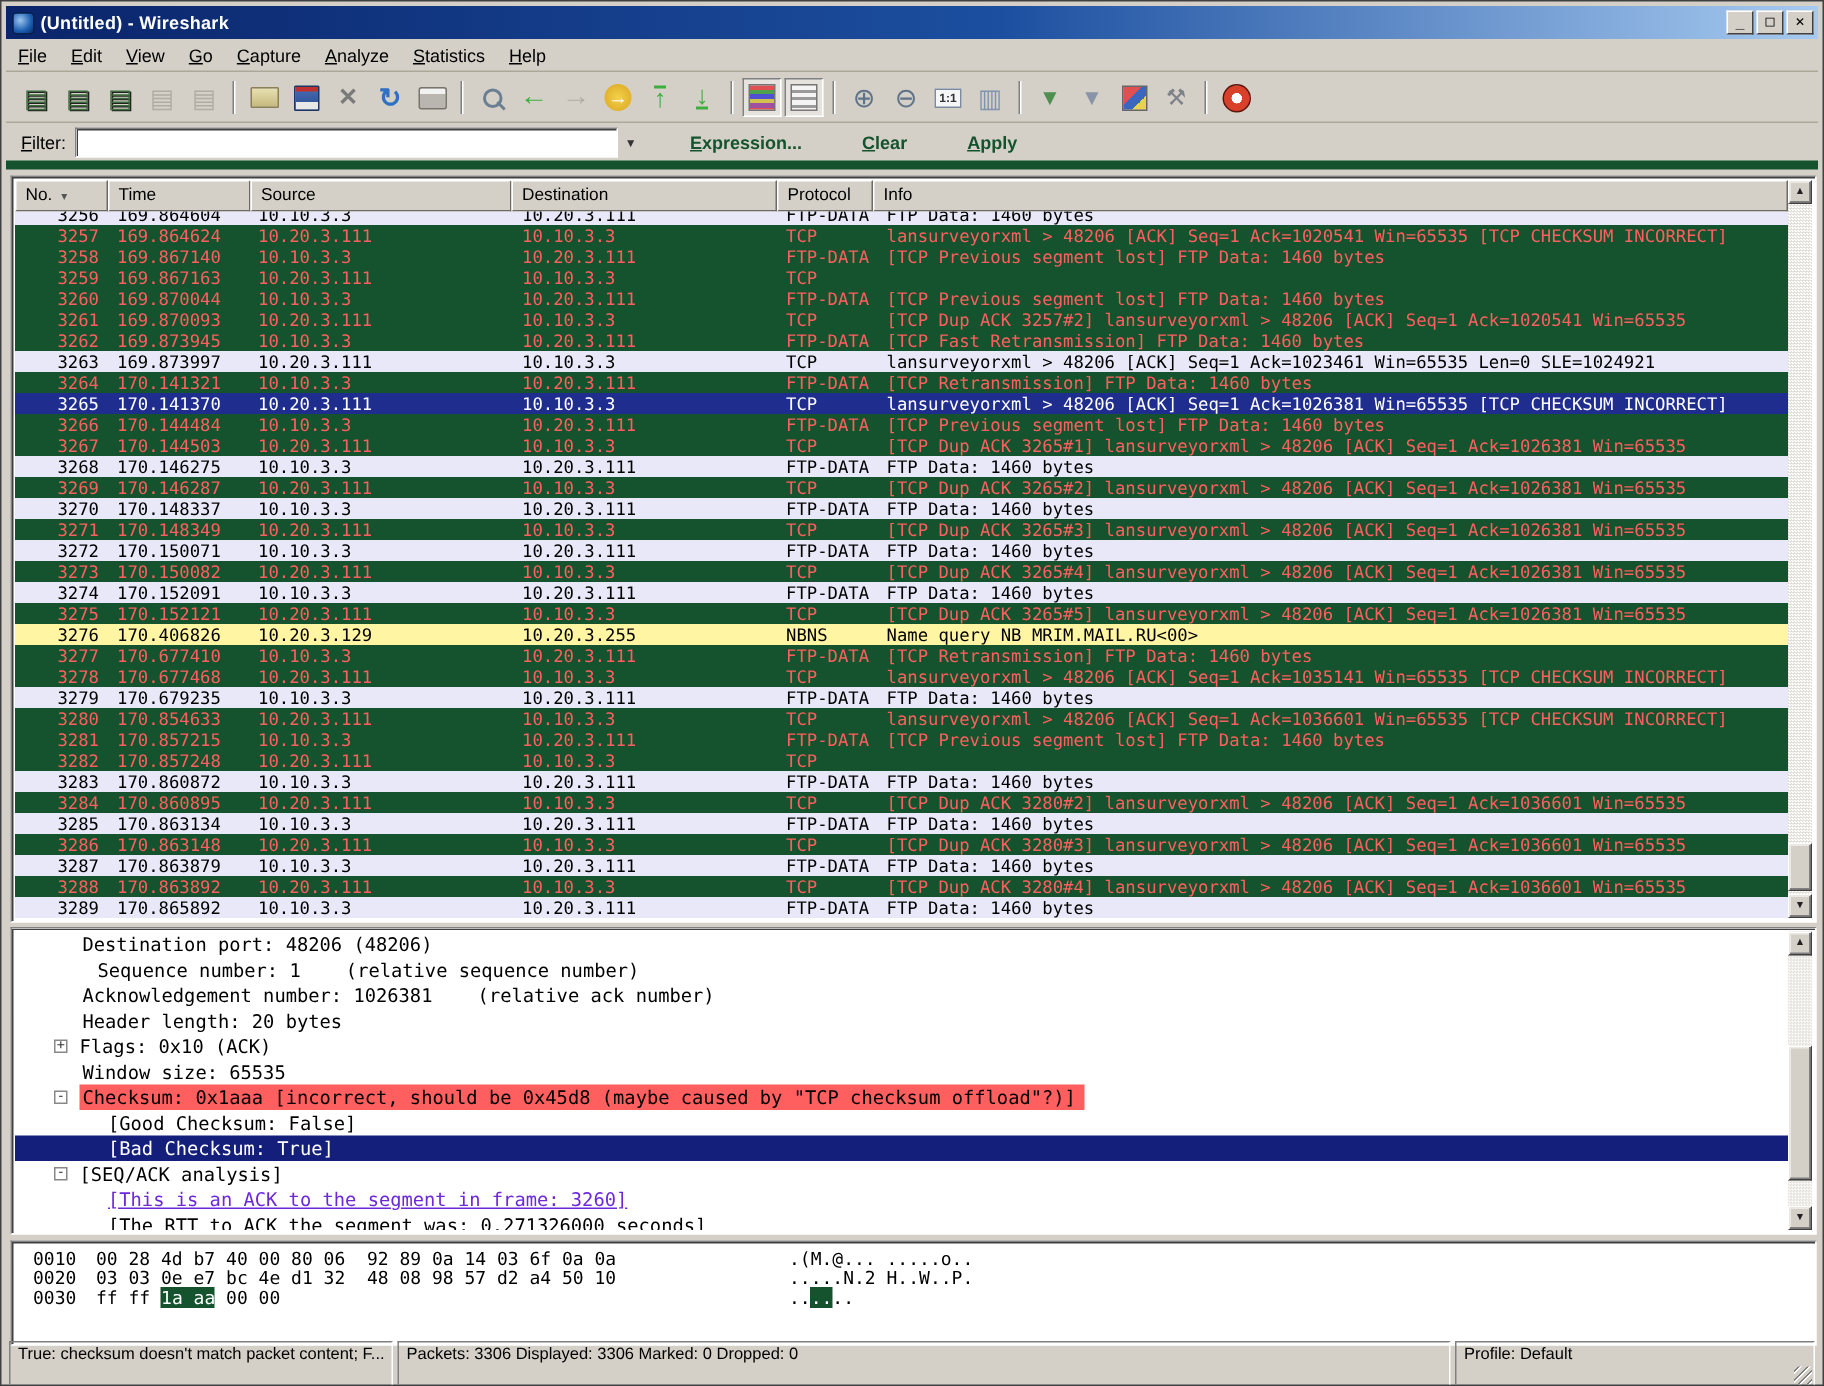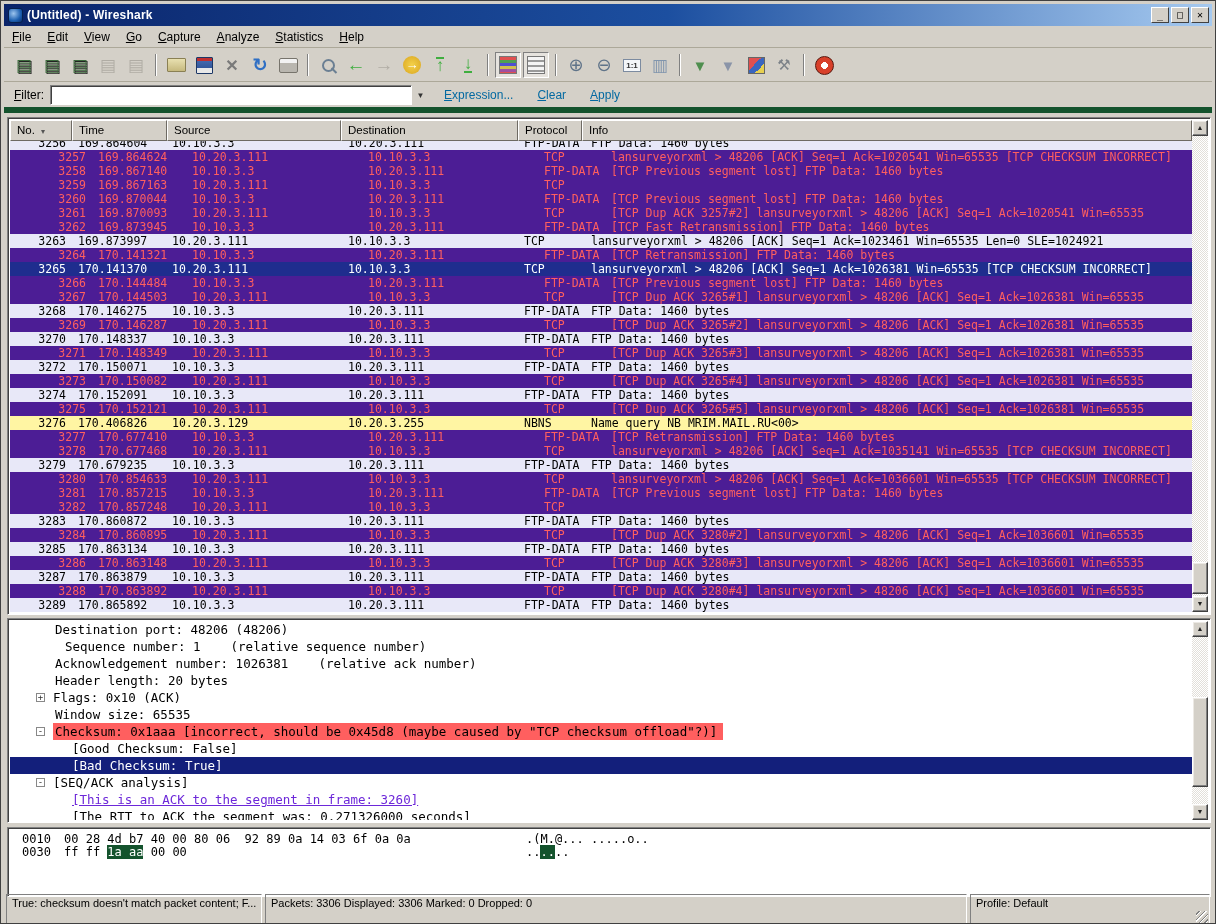--- a/index.html
+++ b/index.html
@@ -65,21 +65,21 @@
     background:radial-gradient(circle,#fff 0 28%,#d8402a 30% 75%,#7c1e10 78%);border:1px solid #5a160c;}
   
   .filterbar{position:absolute;left:3px;top:82px;right:3px;height:30px;background:#d4d0c8;
     display:flex;align-items:center;font-size:12px;border-bottom:6px solid #14532d;}
   .filter-label{margin:0 6px 0 10px;}
   .filter-input{width:362px;height:20px;background:#fff;border:1px solid;
     border-color:#808080 #fff #fff #808080;box-shadow:inset 1px 1px 0 #404040;
     font-size:12px;padding:1px 3px;font-family:"Liberation Sans",sans-serif;}
   .combo-drop{width:15px;height:20px;margin-left:1px;font-size:8px;color:#333;
     display:flex;align-items:center;justify-content:center;}
-  .flat-btn{padding:3px 8px;margin-left:8px;color:#0369a1;}
+  .flat-btn{padding:3px 8px;margin-left:24px;color:#14532d;font-weight:bold;}
   .flat-btn u{text-decoration:underline;}
   
   .list-pane{position:absolute;left:6px;top:116px;width:1204px;height:498px;
     background:#fff;border:1px solid;border-color:#808080 #fff #fff #808080;
     box-shadow:inset 1px 1px 0 #404040;overflow:hidden;}
   .list-inner{position:absolute;left:2px;top:2px;right:18px;bottom:2px;overflow:hidden;}
   .list-header{display:grid;grid-template-columns:62px 95px 174px 177px 64px 1fr;height:21px;}
   .hcell{background:#d4d0c8;border:1px solid;border-color:#fff #6e6a63 #6e6a63 #fff;
     font-size:11.5px;padding:3px 0 0 6px;white-space:nowrap;overflow:hidden;color:#000;}
   .sort-arrow{font-size:8px;color:#555;margin-left:6px;}
@@ -87,21 +87,21 @@
     font-family:"DejaVu Sans Mono",monospace;font-size:11.5px;}
   .prow{display:grid;grid-template-columns:62px 95px 174px 177px 64px 1fr;height:14px;line-height:14px;white-space:nowrap;}
   .prow>div{overflow:hidden;}
   .c-no{text-align:right;padding-right:6px;}
   .c-time{padding-left:6px;}
   .c-src{padding-left:5px;}
   .c-dst{padding-left:7px;}
   .c-proto{padding-left:6px;}
   .c-info{padding-left:9px;}
   .row-normal{background:#e8e8f8;color:#000;}
-  .row-bad{background:#4c1d95;color:#ff5f5f;padding-left:20px;}
+  .row-bad{background:#14532d;color:#ff5f5f;}
   .row-selected{background:#1f2d8e;color:#fff;}
   .row-yellow{background:#fff5a3;color:#000;}
   
   .vscroll{position:absolute;width:16px;background:#efedea;
     background-image:repeating-conic-gradient(#fff 0 25%,#e2dfd9 0 50%);background-size:2px 2px;}
   .sb-btn{position:absolute;left:0;width:16px;height:16px;background:#d4d0c8;border:1px solid;
     border-color:#fff #404040 #404040 #fff;box-shadow:inset -1px -1px 0 #808080,inset 1px 1px 0 #ece9e4;
     font-size:7px;color:#222;text-align:center;line-height:14px;}
   .sb-thumb{position:absolute;left:0;width:16px;background:#d4d0c8;border:1px solid;
     border-color:#fff #404040 #404040 #fff;box-shadow:inset -1px -1px 0 #808080,inset 1px 1px 0 #ece9e4;}
@@ -594,20 +594,21 @@
       </div>
     <div class="vscroll" style="right:2px;top:2px;bottom:2px;">
       <div class="sb-btn" style="top:0;">▲</div>
       <div class="sb-thumb" style="top:76px;height:90px;"></div>
       <div class="sb-btn" style="bottom:0;">▼</div>
     </div>
   </div>
 
   <div class="hex-pane" id="hex-pane">
       <div class="hexline"><span class="hex-off">0010</span><span class="hex-bytes"><span>00 28 4d b7 40 00 80 06  92 89 0a 14 03 6f 0a 0a</span></span><span><span>.(M.@... .....o..</span></span></div>
+      <div class="hexline"><span class="hex-off">0020</span><span class="hex-bytes"><span>03 03 0e e7 bc 4e d1 32  48 08 98 57 d2 a4 50 10</span></span><span><span>.....N.2 H..W..P.</span></span></div>
       <div class="hexline"><span class="hex-off">0030</span><span class="hex-bytes"><span>ff ff </span><span class="hex-sel">1a aa</span><span> 00 00</span></span><span><span>..</span><span class="hex-sel">..</span><span>..</span></span></div>
     </div>
 
   <div class="statusbar">
     <div class="status-panel sp-left">True: checksum doesn't match packet content; F...</div>
     <div class="status-panel sp-mid">Packets: 3306 Displayed: 3306 Marked: 0 Dropped: 0</div>
     <div class="status-panel sp-right">
       <span>Profile: Default</span>
       <span class="grip"></span>
     </div>

